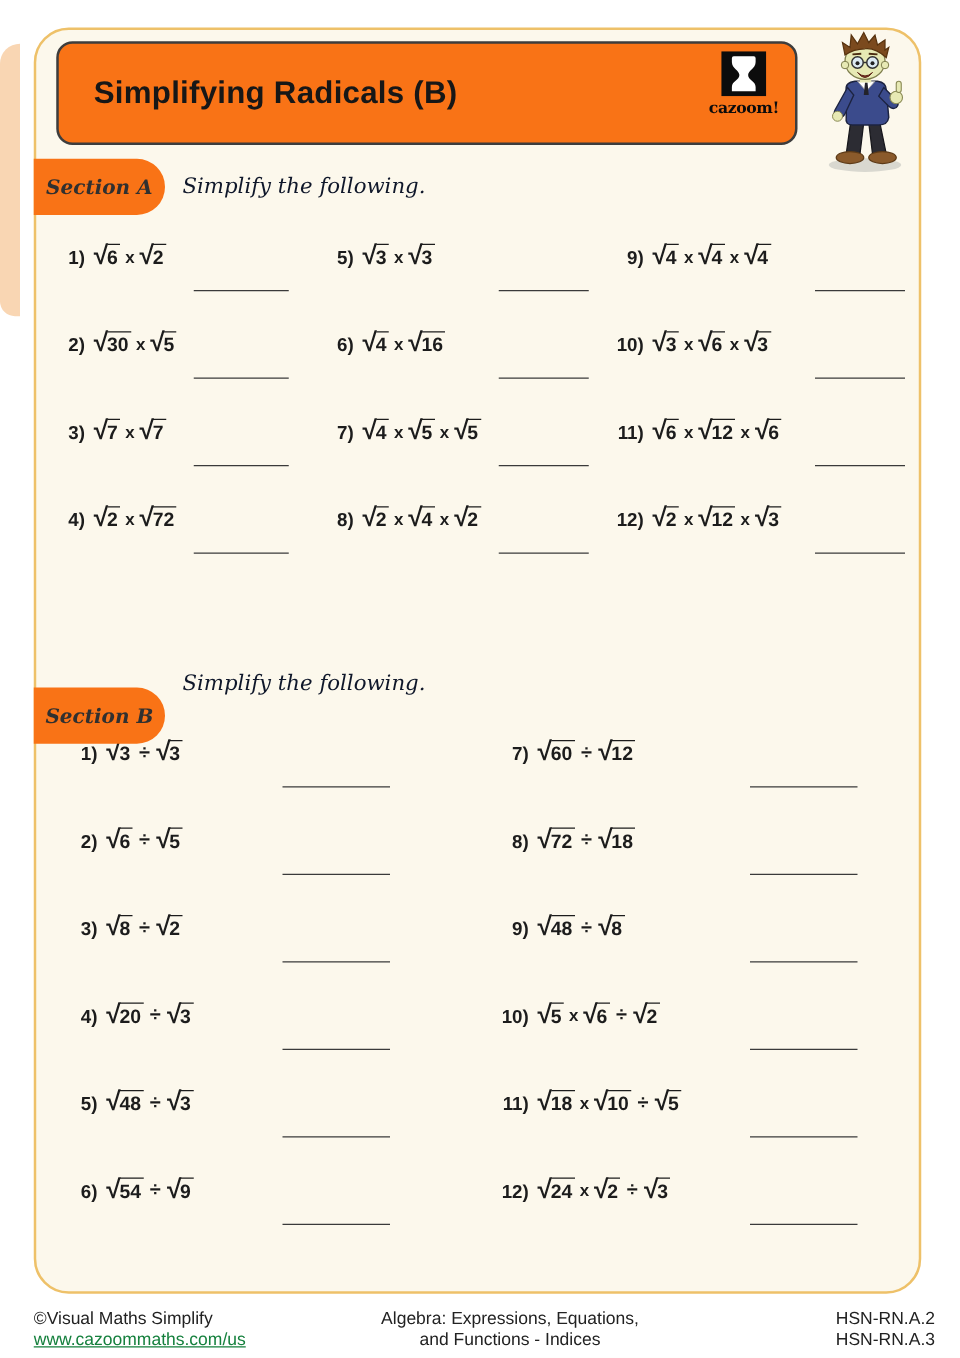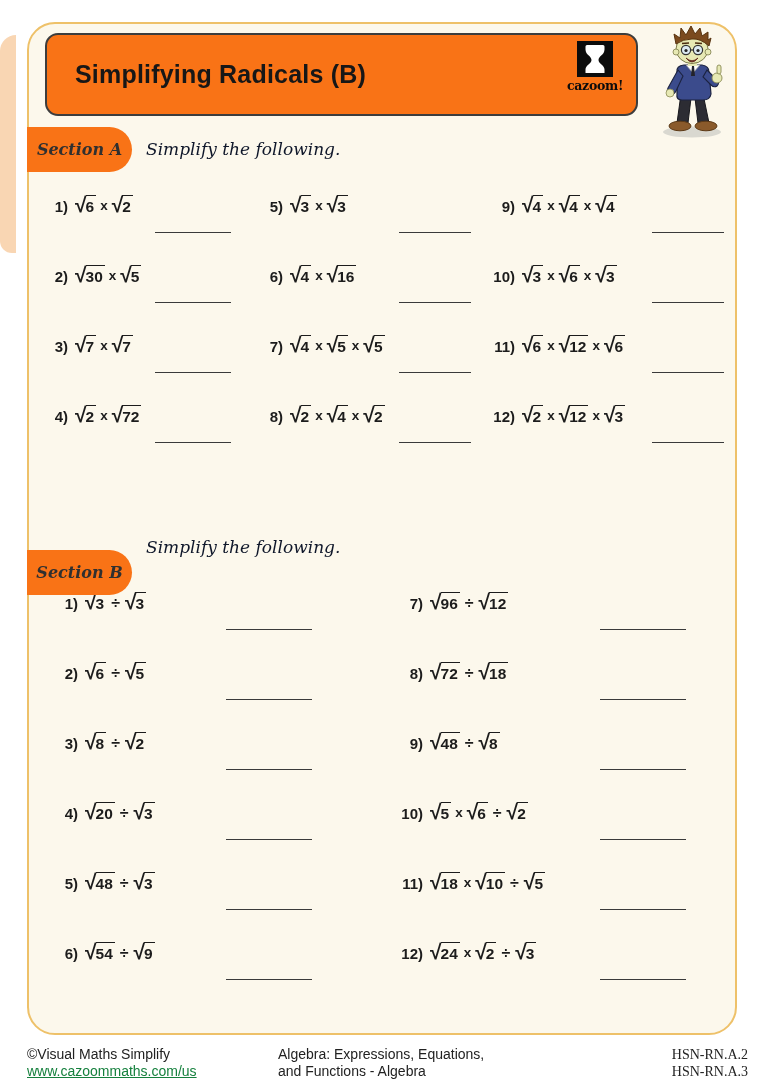--- a/index.html
+++ b/index.html
@@ -58,22 +58,22 @@
   .gridA .col-0 .ans{left:120px;width:76px;}
   .gridA .col-1 .ans{left:149px;width:72px;}
   .gridA .col-2 .ans{left:170px;width:72px;}
   .gridB .col-0 .ans{left:181px;width:86px;}
   .gridB .col-1 .ans{left:210px;width:86px;}
 
   
   .footer{position:absolute;top:1046px;left:0;width:768px;font-size:14px;color:#222;}
   .f-left{position:absolute;left:27px;line-height:17px;}
   .f-link{color:#15803d;text-decoration:underline;cursor:pointer;}
-  .f-center{position:absolute;left:278px;width:260px;text-align:left;line-height:17px;}
-  .f-right{position:absolute;right:20px;text-align:right;line-height:17px;font-family:Liberation Serif, serif;}
+  .f-center{position:absolute;left:278px;width:260px;text-align:center;line-height:17px;}
+  .f-right{position:absolute;right:20px;text-align:right;line-height:17px;}
 </style>
 </head>
 <body>
 
 <div class="canvas">
 
   <div class="corner-strip"></div>
 
   <div class="page"></div>
 
@@ -428,21 +428,21 @@
             <span class="arg">9</span>
           </span>
         </span>
         <span class="ans"></span>
       </div>
       <div class="cell col-1">
         <span class="pnum">7)</span>
         <span class="expr">
           <span class="sqrt">
             <span class="sym">√</span>
-            <span class="arg">96</span>
+            <span class="arg">60</span>
           </span>
           <span class="op div">÷</span>
           <span class="sqrt">
             <span class="sym">√</span>
             <span class="arg">12</span>
           </span>
         </span>
         <span class="ans"></span>
       </div>
       <div class="cell col-1">
@@ -537,21 +537,21 @@
       </div>
     </div>
 
   <div class="footer">
     <div class="f-left">
       <div>©Visual Maths Simplify</div>
       <div class="f-link">www.cazoommaths.com/us</div>
     </div>
     <div class="f-center">
       <div>Algebra: Expressions, Equations,</div>
-      <div>and Functions - Algebra</div>
+      <div>and Functions - Indices</div>
     </div>
     <div class="f-right">
       <div>HSN-RN.A.2</div>
       <div>HSN-RN.A.3</div>
     </div>
   </div>
 
 </div>
 
 </body></html>

